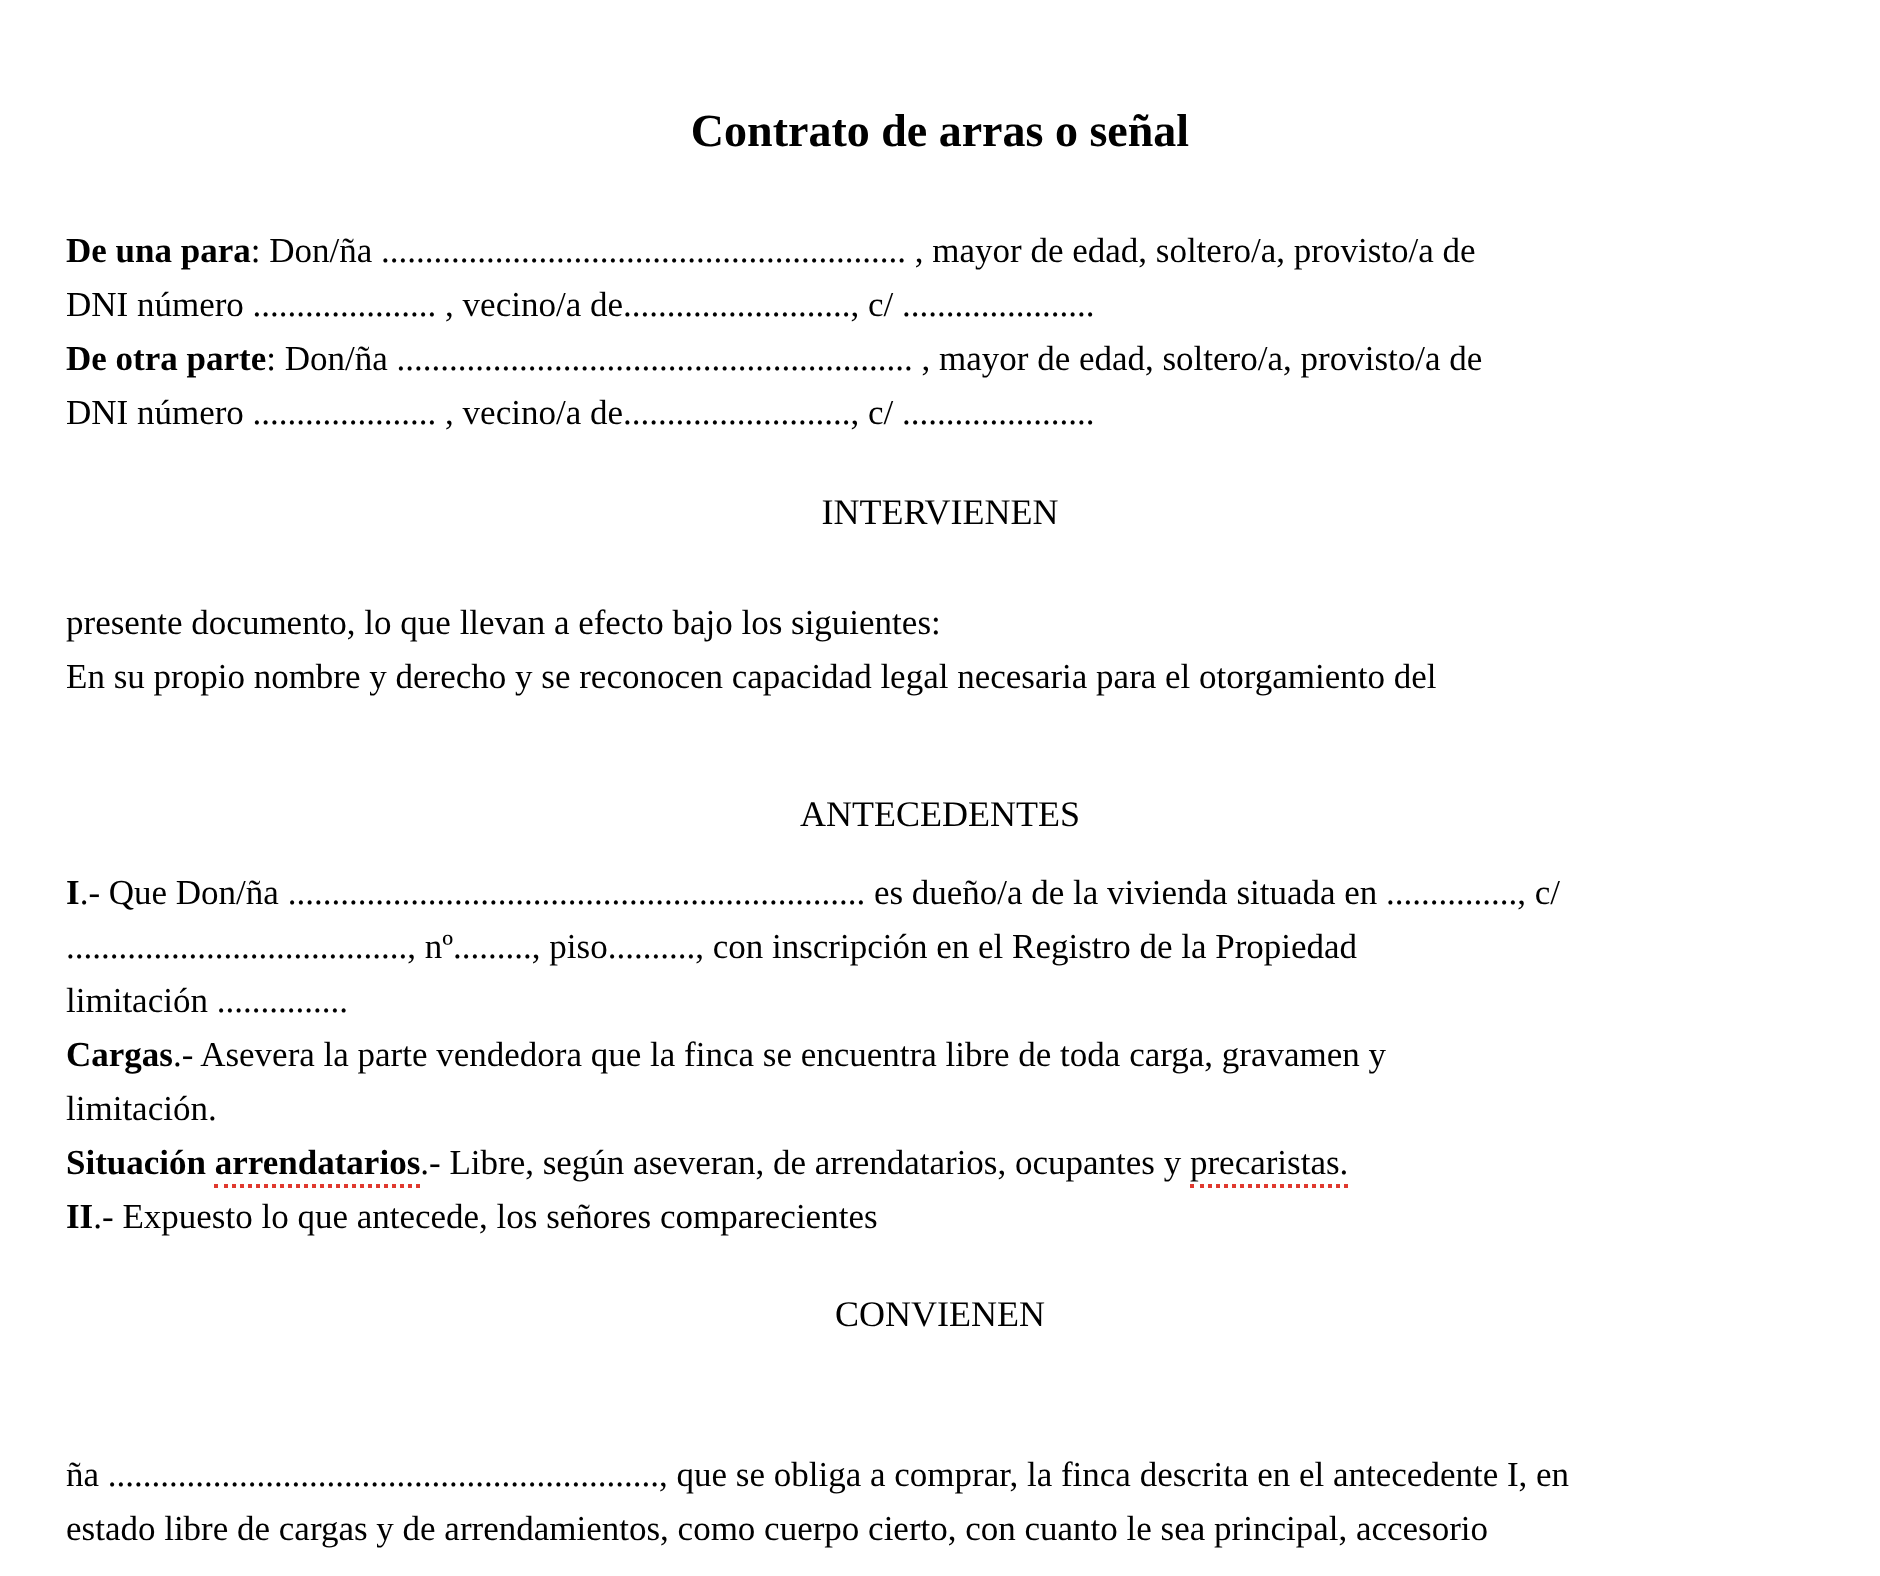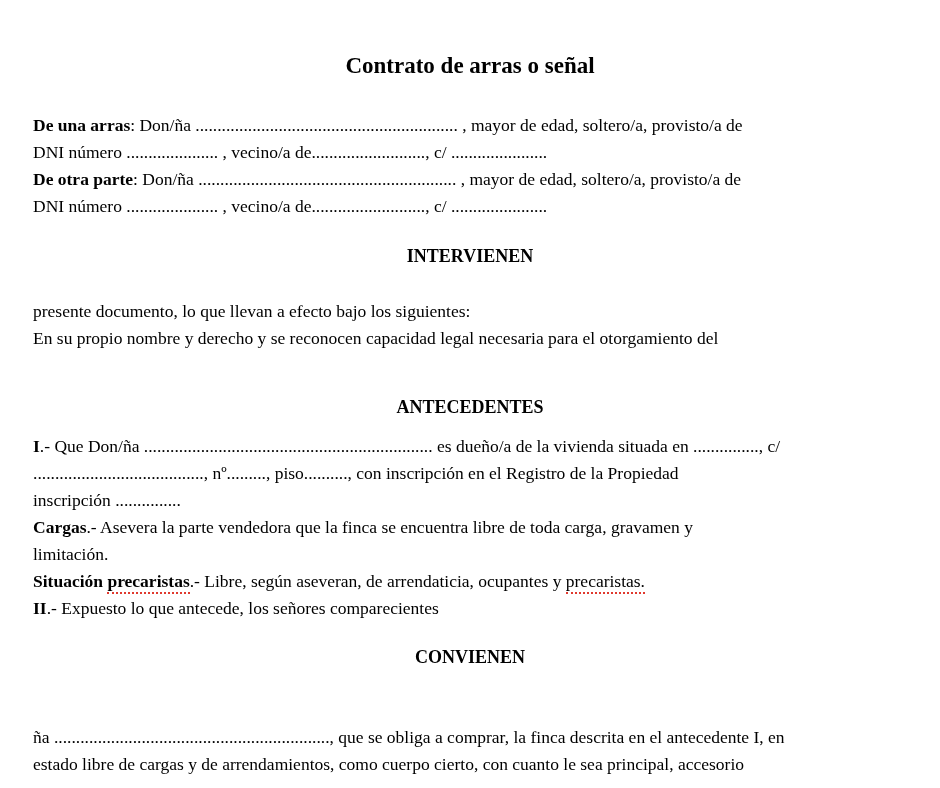--- a/index.html
+++ b/index.html
@@ -36,59 +36,59 @@
     right: 0;
     text-align: center;
     font-weight: bold;
     font-size: 23px;
     line-height: 28px;
   }
   .heading {
     left: 0;
     right: 0;
     text-align: center;
-    font-weight: bold;
+    font-weight: normal;
     font-size: 18px;
   }
   .b { font-weight: bold; }
   .misspell {
     border-bottom: 2px dotted var(--spellcheck-underline, #e0392e);
     padding-bottom: 1px;
   }
 </style>
 </head>
 <body>
 
 <div class="page">
 
   <div class="block doc-title" style="top:52px">Contrato de arras o señal</div>
 
   <div class="block" style="top:112px">
-    <p class="line"><span class="b">De una arras</span><span>: Don/ña ............................................................ , mayor de edad, soltero/a, provisto/a de</span></p>
+    <p class="line"><span class="b">De una para</span><span>: Don/ña ............................................................ , mayor de edad, soltero/a, provisto/a de</span></p>
     <p class="line">DNI número ..................... , vecino/a de.........................., c/ ......................</p>
     <p class="line"><span class="b">De otra parte</span><span>: Don/ña ........................................................... , mayor de edad, soltero/a, provisto/a de</span></p>
     <p class="line">DNI número ..................... , vecino/a de.........................., c/ ......................</p>
   </div>
 
   <div class="block heading" style="top:243px">INTERVIENEN</div>
 
   <div class="block" style="top:298px">
     <p class="line">presente documento, lo que llevan a efecto bajo los siguientes:</p>
     <p class="line">En su propio nombre y derecho y se reconocen capacidad legal necesaria para el otorgamiento del</p>
   </div>
 
   <div class="block heading" style="top:394px">ANTECEDENTES</div>
 
   <div class="block" style="top:433px">
     <p class="line"><span class="b">I</span><span>.- Que Don/ña .................................................................. es dueño/a de la vivienda situada en ..............., c/</span></p>
     <p class="line">......................................., nº........., piso.........., con inscripción en el Registro de la Propiedad</p>
-    <p class="line">inscripción ...............</p>
+    <p class="line">limitación ...............</p>
     <p class="line"><span class="b">Cargas</span><span>.- Asevera la parte vendedora que la finca se encuentra libre de toda carga, gravamen y</span></p>
     <p class="line">limitación.</p>
-    <p class="line"><span class="b">Situación </span><span class="b misspell">precaristas</span><span>.- Libre, según aseveran, de arrendaticia, ocupantes y </span><span class="misspell">precaristas.</span></p>
+    <p class="line"><span class="b">Situación </span><span class="b misspell">arrendatarios</span><span>.- Libre, según aseveran, de arrendatarios, ocupantes y </span><span class="misspell">precaristas.</span></p>
     <p class="line"><span class="b">II</span><span>.- Expuesto lo que antecede, los señores comparecientes</span></p>
   </div>
 
   <div class="block heading" style="top:644px">CONVIENEN</div>
 
   <div class="block" style="top:724px">
     <p class="line">ña ..............................................................., que se obliga a comprar, la finca descrita en el antecedente I, en</p>
     <p class="line">estado libre de cargas y de arrendamientos, como cuerpo cierto, con cuanto le sea principal, accesorio</p>
   </div>
 

